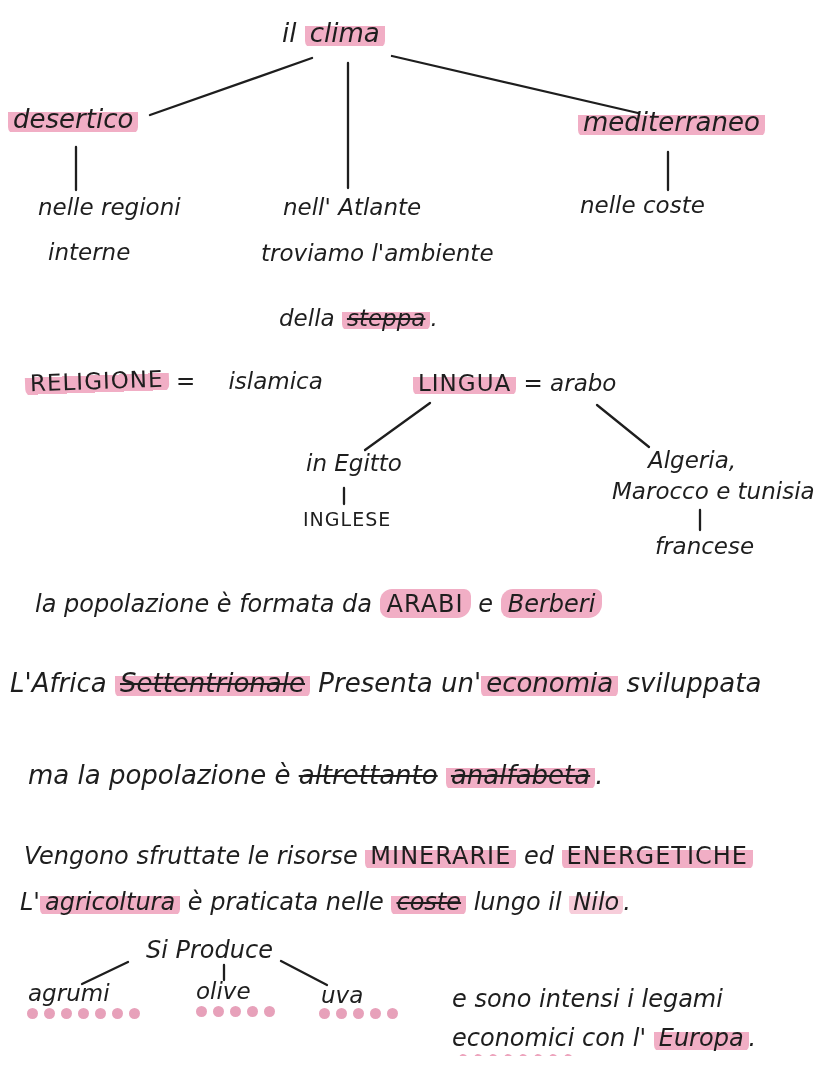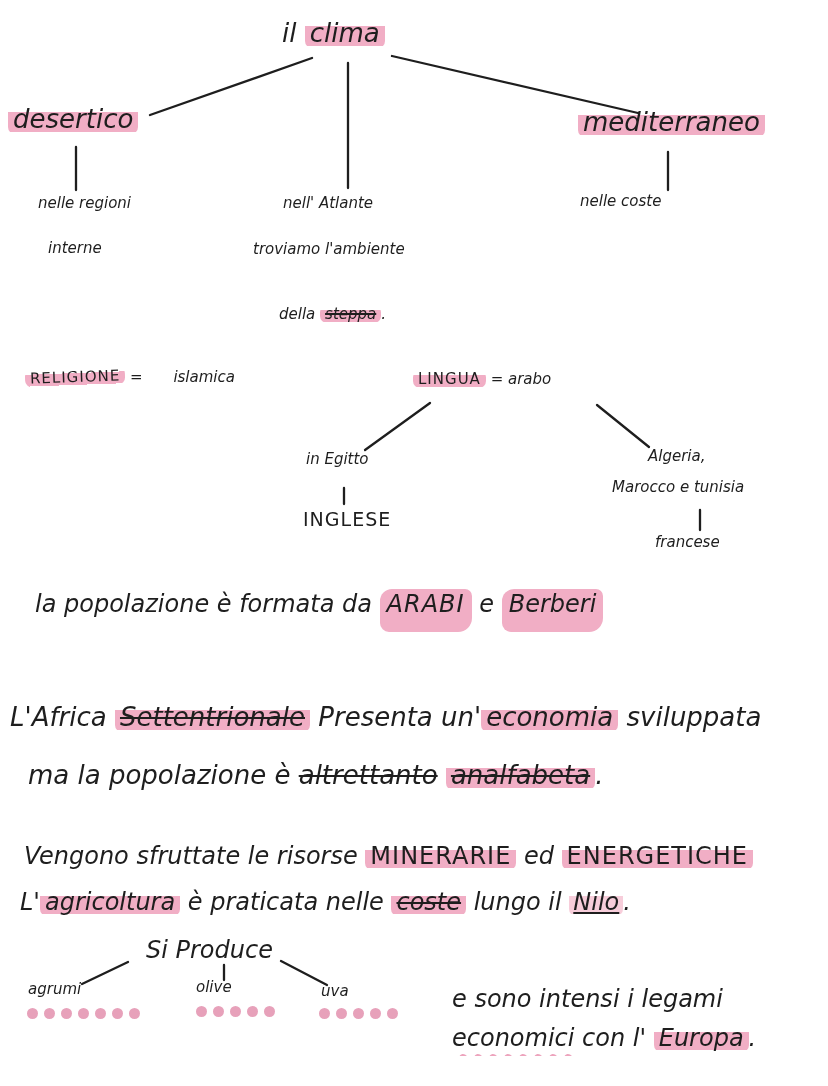--- a/index.html
+++ b/index.html
@@ -6,41 +6,40 @@
   .page{
     position:relative;
     width:828px;height:1056px;
     background:#ffffff;
     font-family:"DejaVu Sans", sans-serif;
     font-style:italic;
     color:#1e1e1e;
     overflow:hidden;
   }
   .abs{position:absolute;white-space:nowrap;}
-  .t24{font-size:15px;}
+  .t24{font-size:23px;}
   .t25{font-size:24px;}
   .t26{font-size:26px;}
   .t20{font-size:19px;}
   .caps{font-style:normal;letter-spacing:1px;}
   
   .hl{
     background:linear-gradient(to bottom, transparent 28%, #f1aec5 28%, #f1aec5 94%, transparent 94%);
     padding:0 5px;border-radius:7px;
   }
   .hl-soft{
     background:linear-gradient(to bottom, transparent 30%, #f7cdda 30%, #f7cdda 94%, transparent 94%);
-    padding:0 4px;border-radius:7px;text-decoration:underline;
+    padding:0 4px;border-radius:7px;
   }
   
   .scr{
     background:#f1aec5;
-    padding:1px 7px 14px 7px;
+    padding:1px 7px 0 7px;
     border-radius:12px 7px 14px 9px;
     box-decoration-break:clone;
-    font-style:italic;
   }
   
   .bar{text-decoration:line-through;text-decoration-thickness:2px;text-decoration-color:#1e1e1e;}
   
   .wavy{
     text-decoration:underline;
     text-decoration-style:wavy;
     text-decoration-color:#eda4bd;
     text-decoration-thickness:3px;
     text-underline-offset:8px;
@@ -82,21 +81,21 @@
   </div>
 
   <div class="abs t26" style="left:578px;top:107px;">
     <span class="hl">mediterraneo</span>
   </div>
 
   <div class="abs t24" style="left:38px;top:194px;">nelle regioni</div>
   <div class="abs t24" style="left:48px;top:239px;">interne</div>
 
   <div class="abs t24" style="left:283px;top:194px;">nell' Atlante</div>
-  <div class="abs t24" style="left:253px;top:240px;font-style:italic;">troviamo l'ambiente</div>
+  <div class="abs t24" style="left:261px;top:240px;font-style:italic;">troviamo l'ambiente</div>
   <div class="abs t24" style="left:279px;top:281px;margin-top:24px;">
     <span>della</span>
     <span class="hl bar">steppa</span><span>.</span>
   </div>
 
   <div class="abs t24" style="left:580px;top:192px;">nelle coste</div>
 
   <div class="abs t24" style="left:25px;top:368px;">
     <span class="hl caps" style="transform:rotate(-2deg);display:inline-block;">RELIGIONE</span>
     <span class="gap-right">=</span>
@@ -116,21 +115,21 @@
   <div class="abs t24" style="left:612px;top:478px;">Marocco e tunisia</div>
   <div class="abs t24" style="left:655px;top:533px;">francese</div>
 
   <div class="abs t25" style="left:35px;top:590px;">
     <span>la popolazione è formata da</span>
     <span class="scr caps">ARABI</span>
     <span>e</span>
     <span class="scr">Berberi</span>
   </div>
 
-  <div class="abs t26" style="left:10px;top:702px;">
+  <div class="abs t26" style="left:10px;top:668px;">
     <span>L'Africa</span>
     <span class="hl bar">Settentrionale</span>
     <span>Presenta un'</span><span class="hl">economia</span>
     <span>sviluppata</span>
   </div>
   <div class="abs t26" style="left:28px;top:760px;">
     <span>ma la popolazione è</span>
     <span class="bar">altrettanto</span>
     <span class="hl bar">analfabeta</span><span>.</span>
   </div>

